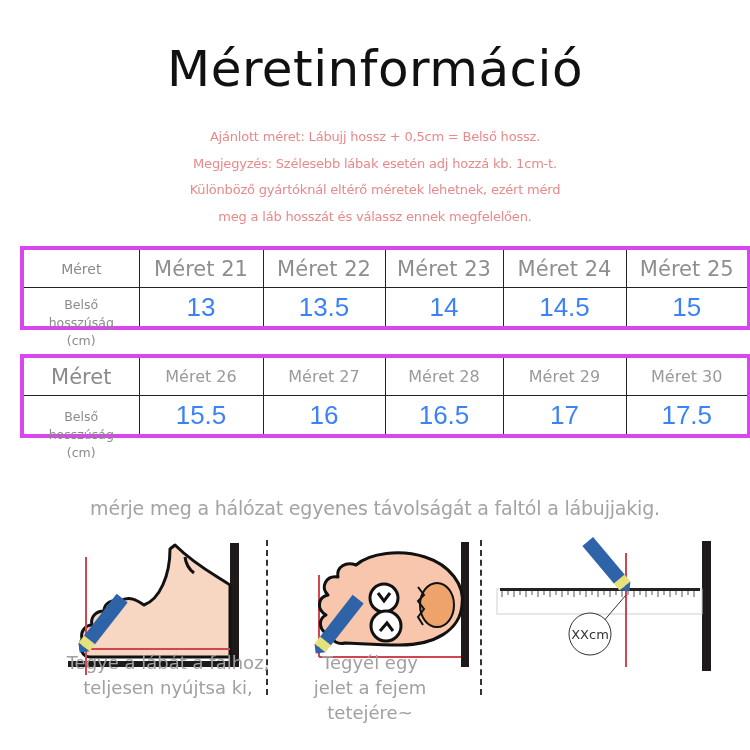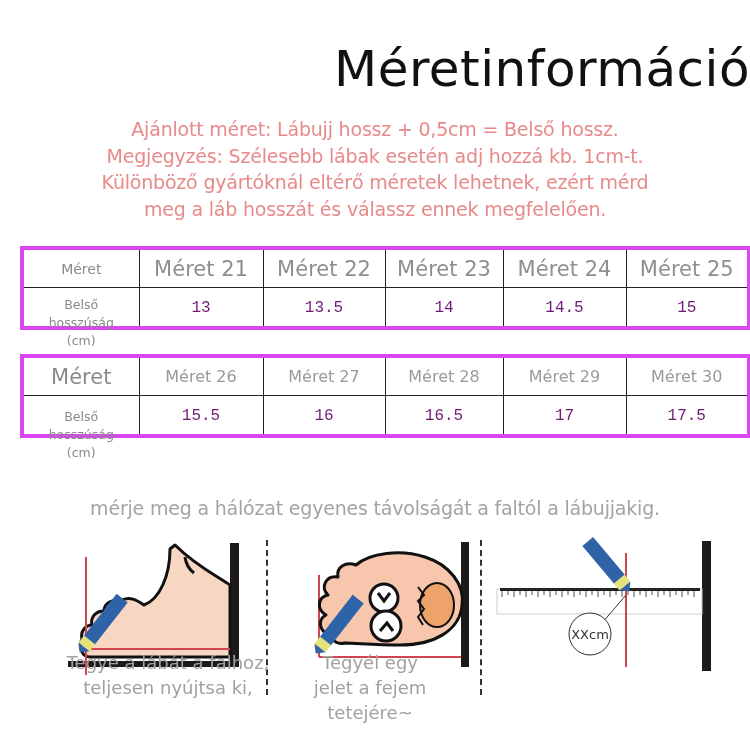--- a/index.html
+++ b/index.html
@@ -1,27 +1,27 @@
 <!DOCTYPE html>
 <html><head>
   <meta charset="utf-8">
   <style>
     html, body { margin: 0; padding: 0; }
     body {
       width: 750px; height: 750px; background: #ffffff; position: relative; overflow: hidden;
       font-family: "DejaVu Sans", sans-serif;
     }
     .title {
-      position: absolute; left: 0; width: 750px; top: 40px; text-align: right;
+      position: absolute; left: 0; width: 750px; top: 40px; text-align: center;
       font-size: 50px; color: #111111; font-family: "DejaVu Sans", sans-serif; font-weight: normal;
       letter-spacing: 0.5px;
     }
     .notes {
-      position: absolute; left: 0; width: 750px; top: 116px; text-align: center;
-      color: #e8898a; font-size: 19px; line-height: 26.5px;
+      position: absolute; left: 0; width: 750px; top: 124px; text-align: center;
+      color: #e8898a; font-size: 13px; line-height: 26.5px;
       font-family: "DejaVu Sans", sans-serif;
       letter-spacing: -0.2px;
     }
     .notes div { white-space: nowrap; }
 
     table.size-table {
       position: absolute; left: 4px; width: 727px; border-collapse: collapse;
       table-layout: fixed; border: 4px solid #d946ef; margin-left: 16px;
     }
     table.size-table td {
@@ -29,21 +29,21 @@
       white-space: nowrap;
     }
     #t1 { top: 246px; }
     #t2 { top: 354px; }
     .r-head td { height: 37px; }
     .r-val td { height: 38px; }
     .head-label { color: #8a8a8a; font-size: 14px; }
     .head-label.big { font-size: 21px; }
     .size-big { color: #8e8e8e; font-size: 21px; }
     .size-small { color: #9a9a9a; font-size: 16px; }
-    .val { color: #701a75; font-size: 16px; font-family: Liberation Mono, monospace; }
+    .val { color: #3b82f6; font-size: 26px; font-family: Liberation Sans, sans-serif; }
     .rowlabel-cell { position: relative; }
     .rowlabel {
       position: absolute; left: 0; width: 100%; top: 8px;
       color: #8a8a8a; font-size: 12.5px; line-height: 18px; text-align: center;
     }
     #t2 .rowlabel { top: 12px; }
 
     .how {
       position: absolute; left: 0; width: 750px; top: 494px; text-align: center;
       color: #a3a3a3; font-size: 19px; line-height: 28px; letter-spacing: -0.2px;

